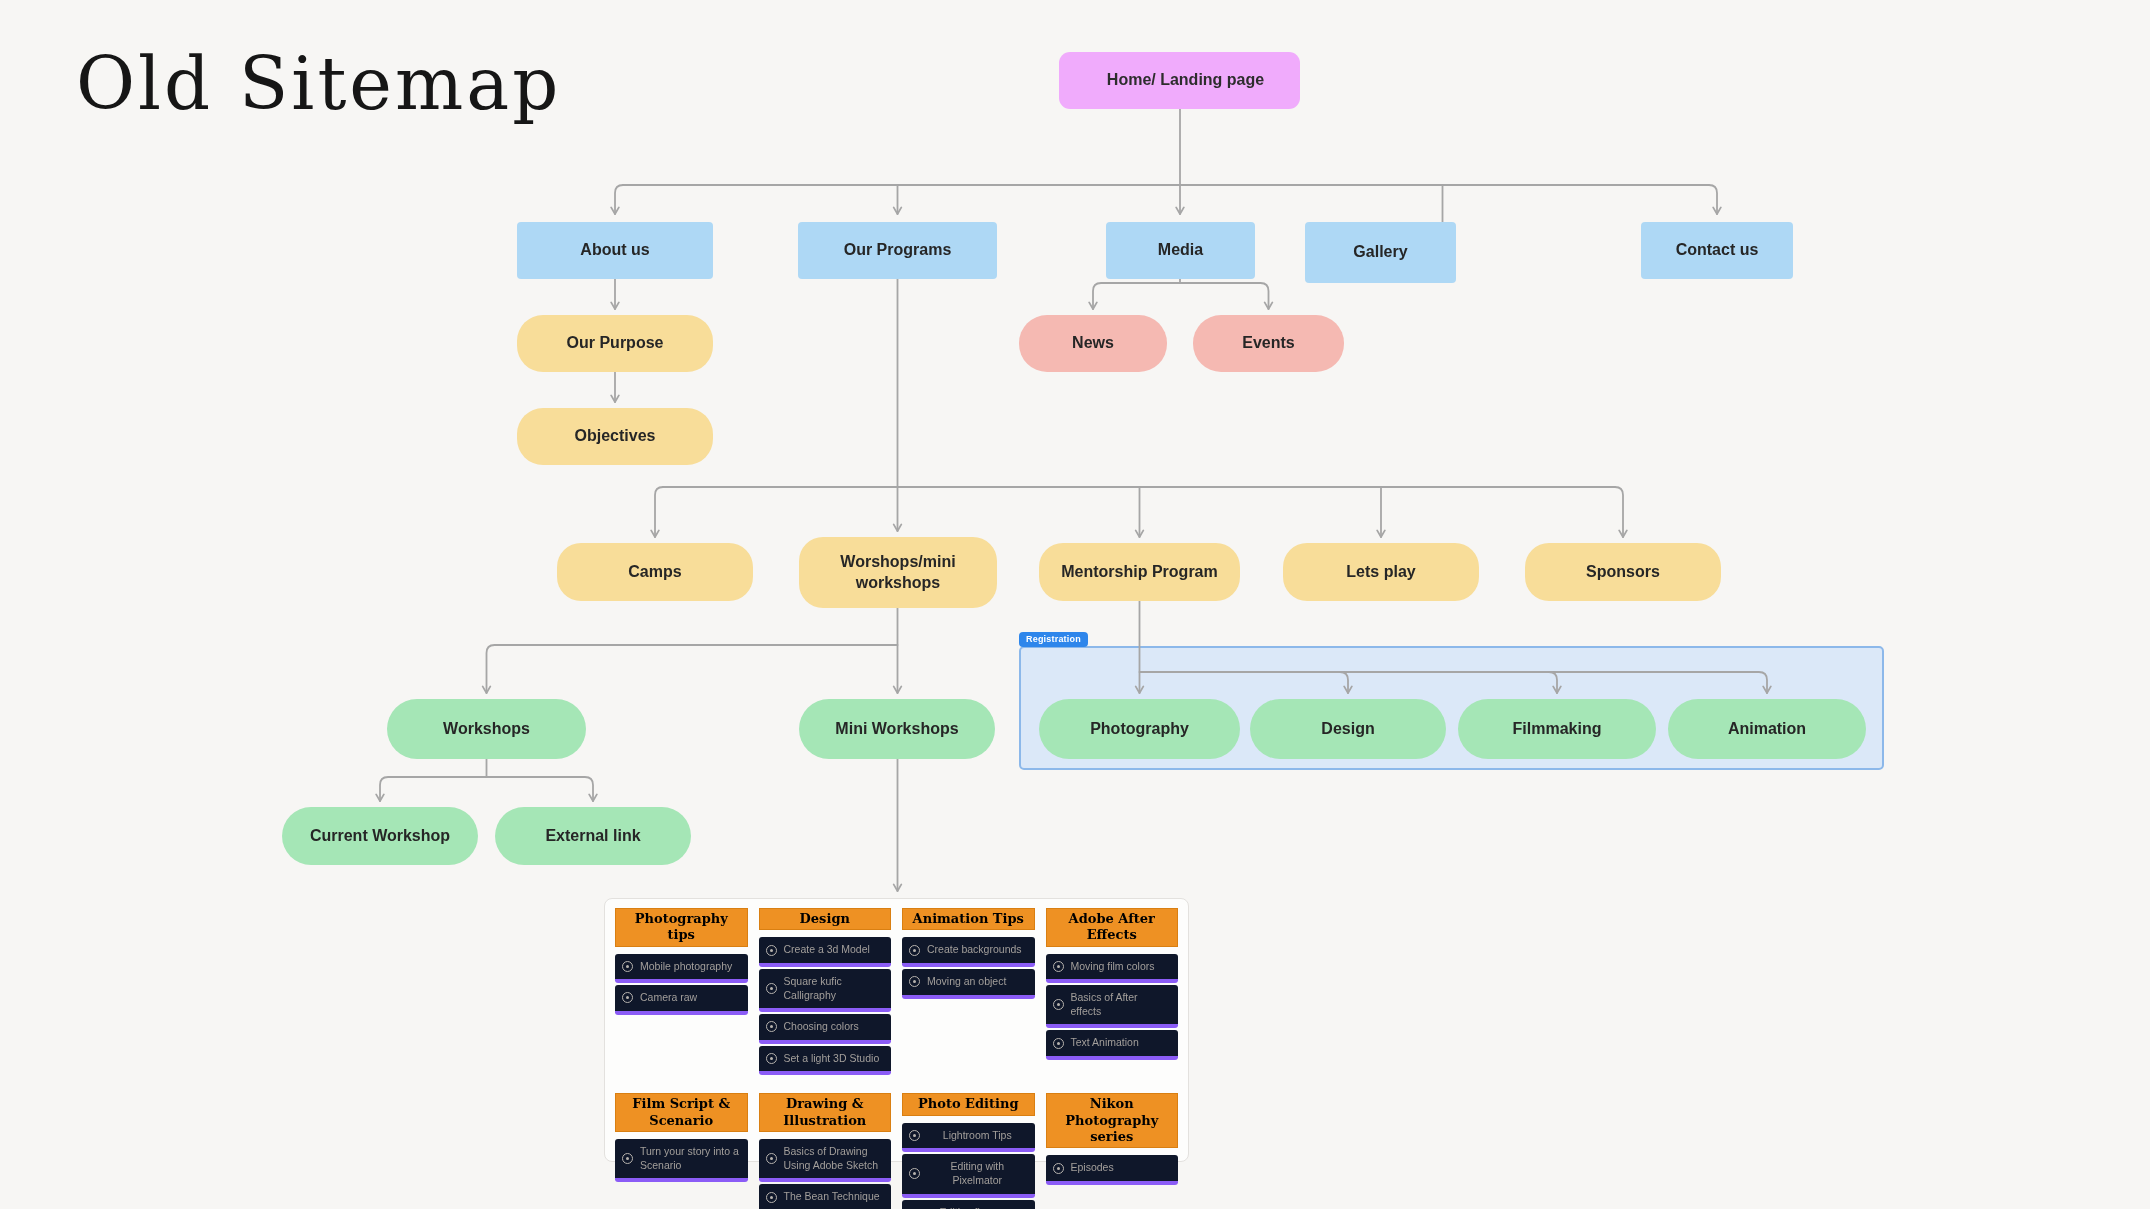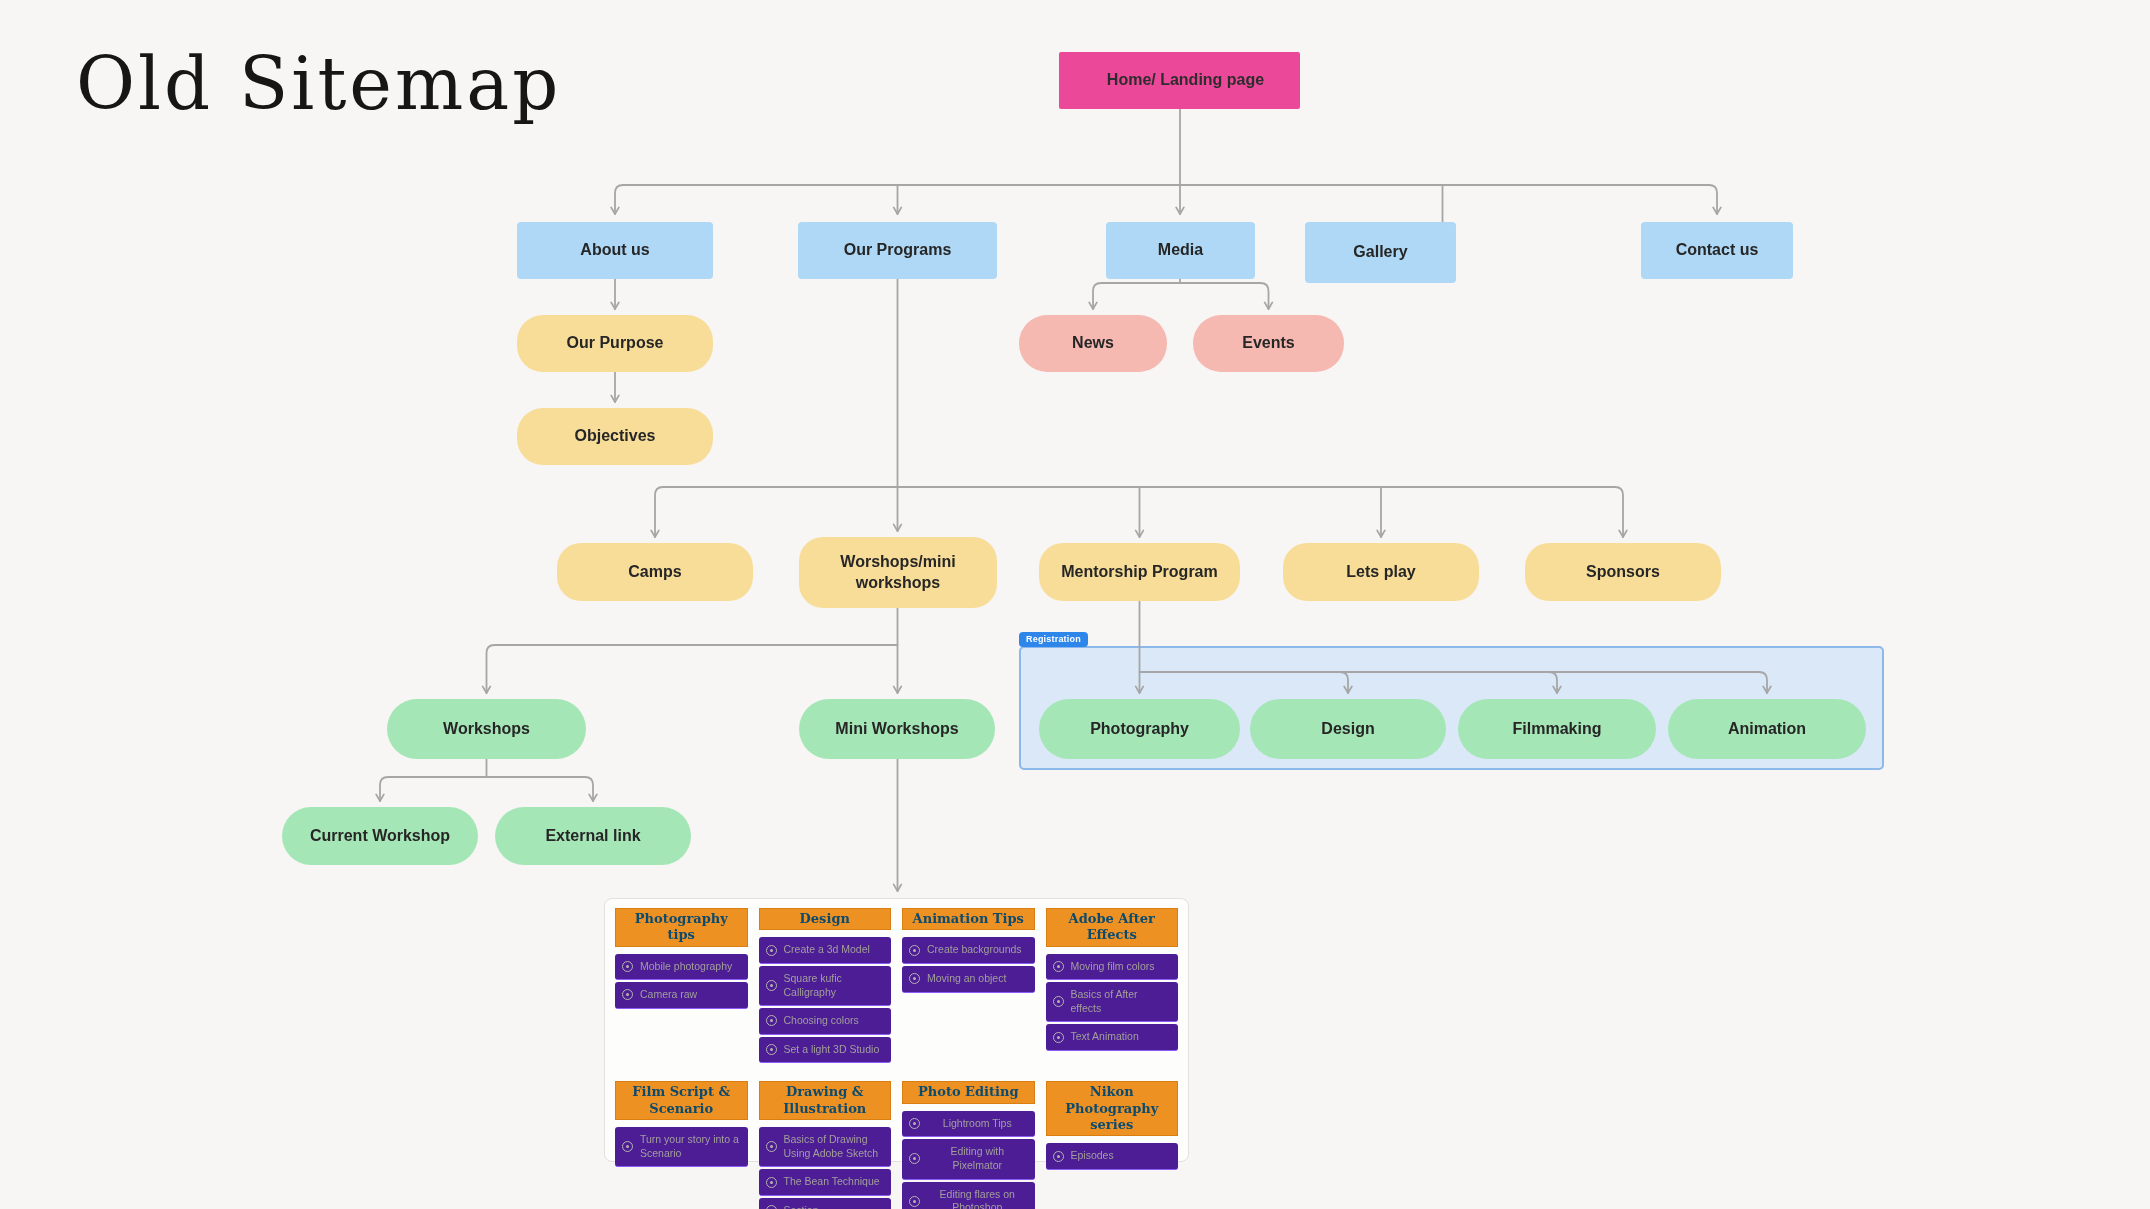--- a/index.html
+++ b/index.html
@@ -22,21 +22,21 @@
   svg.connectors { position:absolute; left:0; top:0; }
 
   .node {
     position:absolute;
     display:flex; align-items:center; justify-content:center;
     text-align:center;
     font-size:16px; font-weight:600; color:#262626;
     line-height:1.3;
     box-sizing:border-box;
   }
-  .node-gray  { background:#ec4899; border-radius:2px; color:#2d2d2d;padding-left:12px; }
+  .node-gray  { background:#f0abfc; border-radius:11px; color:#2d2d2d;padding-left:12px; }
   .node-blue  { background:#aed8f5; border-radius:4px; }
   .node-yellow{ background:#f8dd99; border-radius:26px; }
   .node-pink  { background:#f5b9b2; border-radius:28px; }
   .node-green { background:#a5e6b6; border-radius:30px; }
 
   .panel {
     position:absolute; left:1019px; top:646px; width:865px; height:124px;
     background:#dbe8f8; border:2px solid #8cb8ea; border-radius:5px;
     box-sizing:border-box;
   }
@@ -53,30 +53,30 @@
     background:#fdfdfc; border:1px solid #e3e1de; border-radius:8px;
     box-sizing:border-box;
     display:grid; grid-template-columns:repeat(4,1fr);
     gap:18px 11px; padding:9px 10px;
     align-content:start;
   }
   .card-section { min-width:0; }
   .card-header {
     background:#ee9123; border:1px solid #d97f12;
     font-family:"DejaVu Serif","Liberation Serif",serif;
-    font-weight:700; font-size:13px; color:#0c4a6e;
+    font-weight:700; font-size:13px; color:#000000;
     text-align:center; padding:2px 3px; line-height:1.25;
     box-sizing:border-box;
   }
   .card-list { margin-top:7px; display:flex; flex-direction:column; gap:2px; }
   .card-item {
-    background:#4c1d95; border-radius:3px;
+    background:#0f172a; border-radius:3px;
     display:flex; align-items:center; gap:7px;
     padding:6px 7px; min-height:12px;
-    border-bottom:1px solid #8b5cf6;
+    border-bottom:4px solid #8b5cf6;
   }
   .item-icon {
     flex:0 0 auto; width:11px; height:11px;
     border:1px solid #b7b3ae; border-radius:50%;
     display:flex; align-items:center; justify-content:center;
     box-sizing:border-box;
   }
   .item-icon-dot { width:3px; height:3px; border-radius:50%; background:#b7b3ae; }
   .item-label {
     font-size:10.5px; color:#a39f9b; line-height:1.3;

